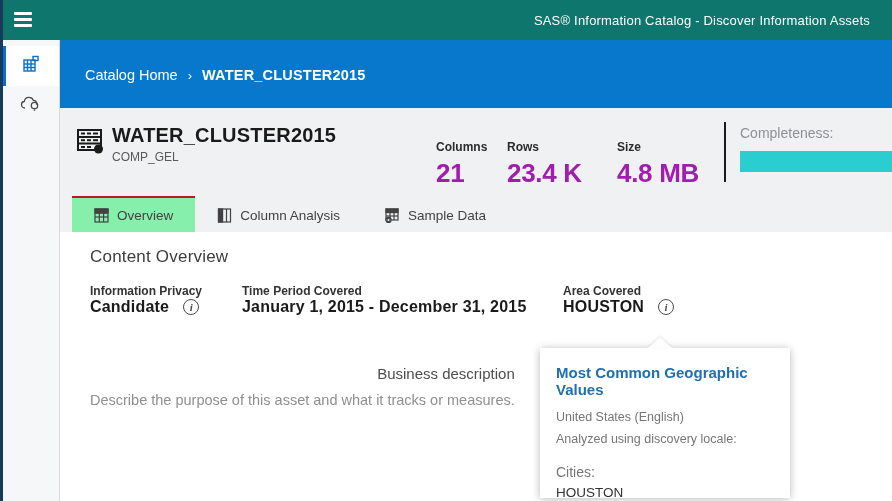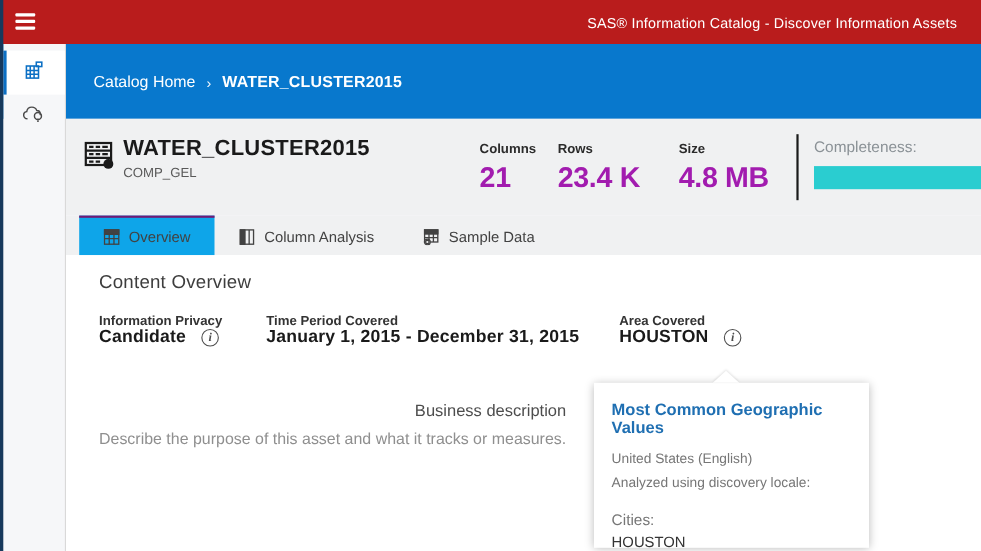--- a/index.html
+++ b/index.html
@@ -9,21 +9,21 @@
     background:#ffffff;
     position:relative;
     overflow:hidden;
     color:#1a1a1a;
   }
   .page { position:absolute; inset:0; width:892px; height:501px; }
 
   
   .edge-strip { position:absolute; left:0; top:0; width:3px; height:501px; background:#17395c; z-index:30; }
   .blue-region { position:absolute; left:0; top:0; width:892px; height:108px; background:#0878cd; }
-  .topbar { position:absolute; left:0; top:0; width:892px; height:40px; background:#b91c1c; }
+  .topbar { position:absolute; left:0; top:0; width:892px; height:40px; background:#0f766e; }
   .hamburger { position:absolute; left:14px; top:12px; width:20px; height:16px; cursor:pointer; }
   .hamburger span { display:block; width:18px; height:3px; background:#ffffff; margin-bottom:3px; border-radius:1px; }
   .app-title { position:absolute; right:22px; top:13px; color:#ffffff; font-size:13px; letter-spacing:0.2px; }
 
   .breadcrumb { position:absolute; left:85px; top:67px; color:#ffffff; font-size:14.5px; display:flex; align-items:center; gap:10px; }
   .crumb-link { cursor:pointer; }
   .crumb-sep { font-size:13px; opacity:0.95; }
   .crumb-current { font-weight:bold; letter-spacing:0.2px; }
 
   
@@ -32,35 +32,35 @@
   .side-item.active { background:#ffffff; }
   .side-item.active::before { content:""; position:absolute; left:0; top:0; width:3px; height:100%; background:#0b6fc4; }
   .side-item:nth-child(1) { height:40px; margin-top:6px; }
 
   
   .header-band { position:absolute; left:60px; top:108px; width:832px; height:88px; background:#f0f1f2; }
   .asset-icon { position:absolute; left:15px; top:18px; }
   .asset-title { position:absolute; left:52px; top:16px; font-size:20px; font-weight:bold; color:#1a1a1a; letter-spacing:0.2px; }
   .asset-subtitle { position:absolute; left:52px; top:42px; font-size:12px; color:#595959; }
 
-  .stat { position:absolute; top:20px; }
+  .stat { position:absolute; top:32px; }
   .stat-label { font-size:12px; font-weight:bold; color:#2b2b2b; margin-bottom:4px; }
   .stat-value { font-size:26px; font-weight:bold; color:#a21caf; letter-spacing:-0.3px; }
   .stat-columns { left:376px; }
   .stat-rows { left:447px; }
   .stat-size { left:557px; }
   .stat-divider { position:absolute; left:664px; top:14px; width:2px; height:60px; background:#1a1a1a; }
   .completeness-label { position:absolute; left:680px; top:17px; font-size:14px; color:#8a9196; }
   .completeness-track { position:absolute; left:680px; top:43px; width:152px; height:21px; background:#2acdd0; }
 
   
   .tabs { position:absolute; left:60px; top:196px; width:832px; height:36px; background:#f0f1f2; display:flex; }
   .tab { height:36px; display:flex; align-items:center; gap:8px; padding:0 22px; font-size:13.5px; color:#424242; cursor:pointer; border-top:2px solid transparent; }
   .tab:first-child { margin-left:2px; }
-  .tab.active { background:#0ea5e9; border-top:2px solid #701a75;margin-left:12px; }
+  .tab.active { background:#86efac; border-top:2px solid #b91c1c;margin-left:12px; }
   .tab .ticon { display:flex; align-items:center; }
 
   
   .content { position:absolute; left:60px; top:232px; width:832px; height:269px; background:#ffffff; }
   .content-heading { position:absolute; left:30px; top:15px; font-size:17px; color:#3d3d3d; letter-spacing:0.2px; }
 
   .field { position:absolute; top:52px; }
   .field-label { font-size:12px; font-weight:bold; color:#333333; }
   .field-value-row { display:flex; align-items:center; gap:14px; }
   .field-value { font-size:16px; font-weight:bold; color:#1a1a1a; letter-spacing:0.2px; }

